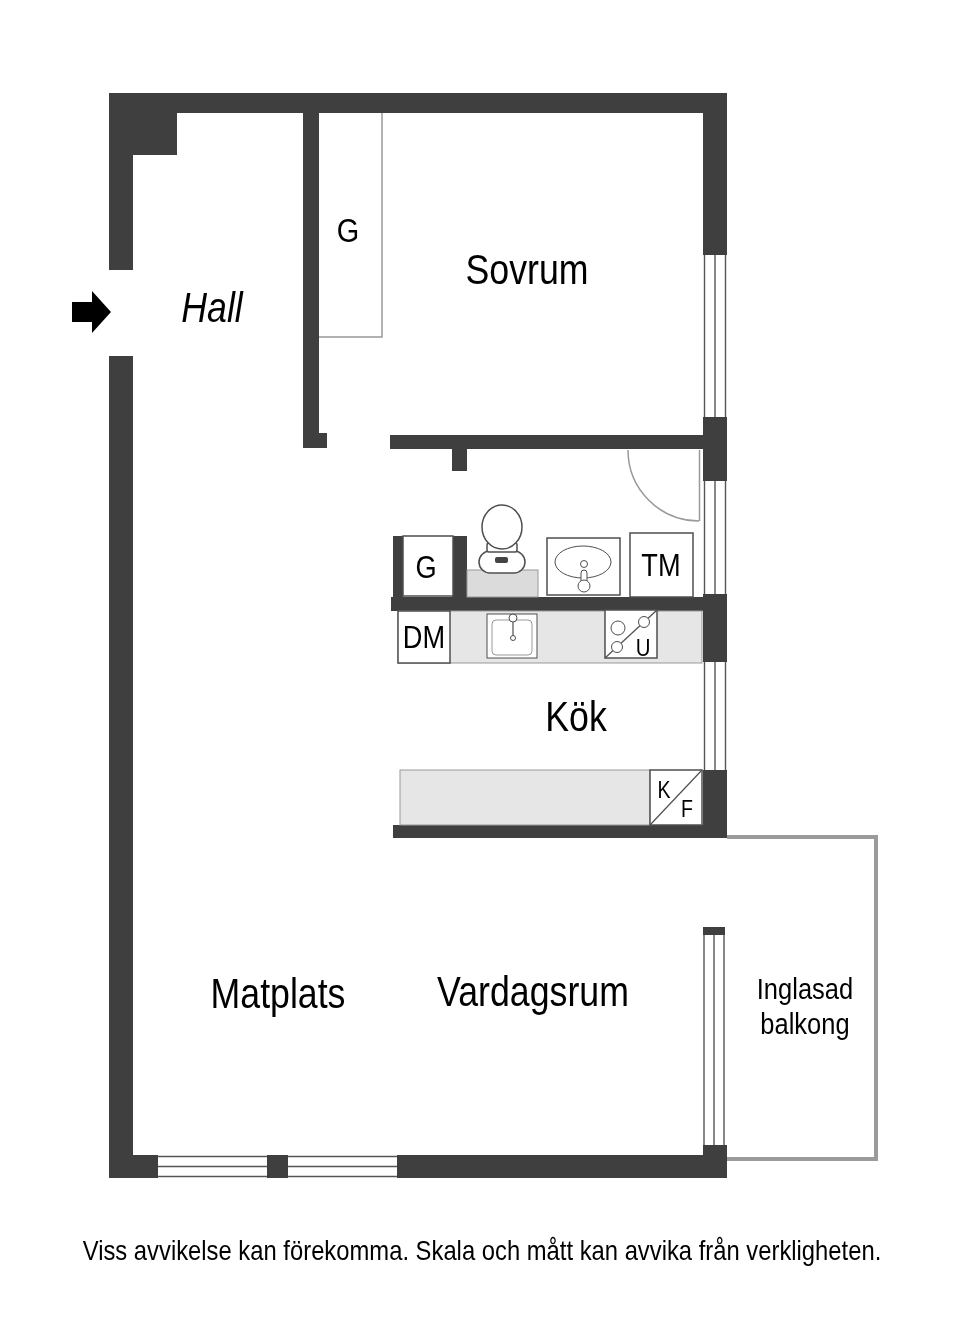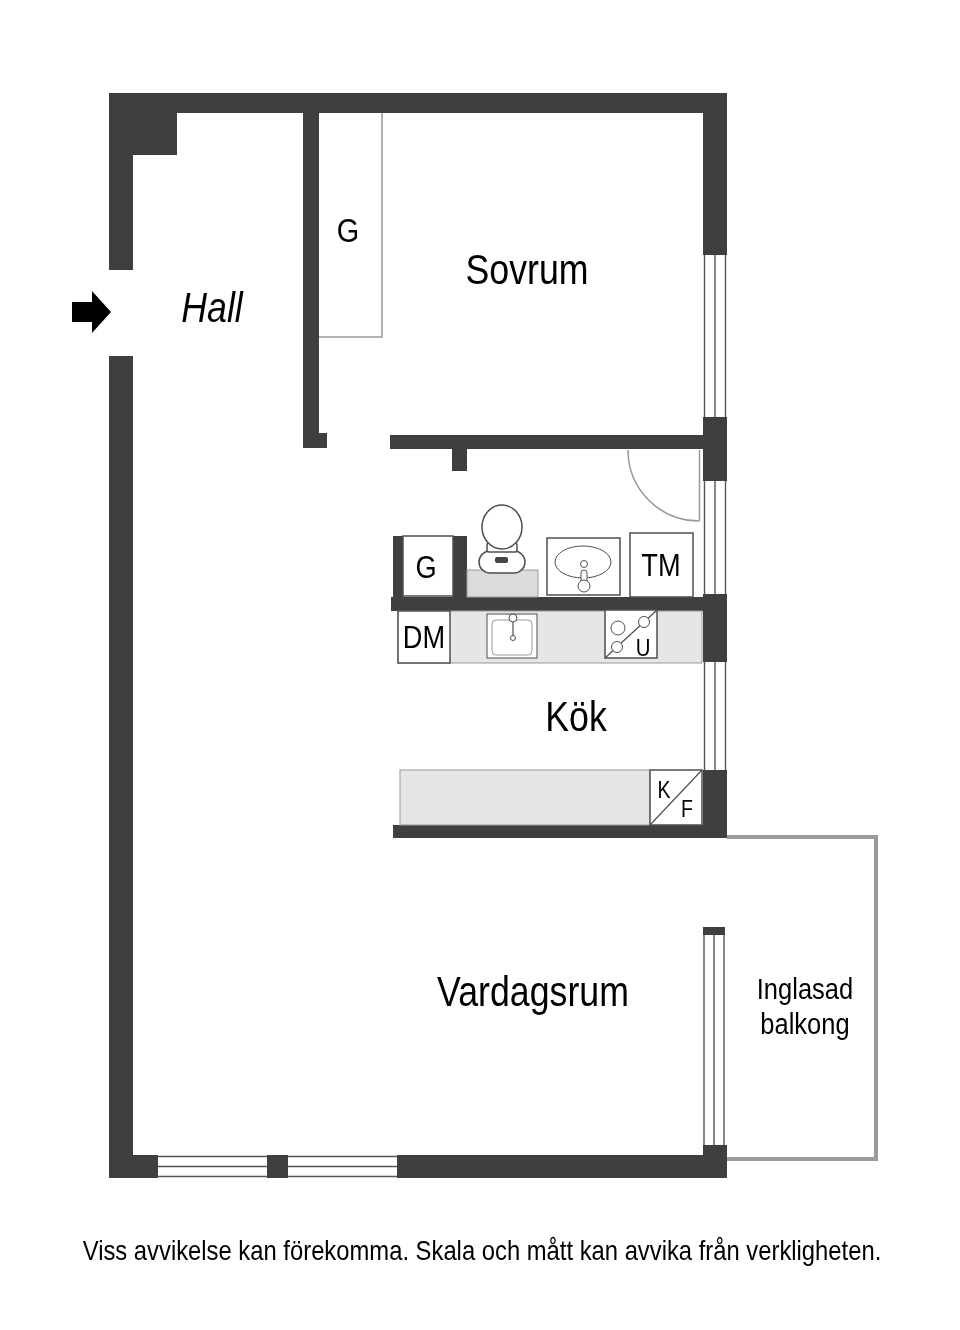--- a/index.html
+++ b/index.html
@@ -137,20 +137,21 @@
     <circle class="fixture-thin" cx="617" cy="647" r="5.5"></circle>
 
     <rect class="counter" x="400" y="770" width="250" height="55"></rect>
     <rect class="fixture" x="650" y="770" width="52" height="55"></rect>
     <line class="divider" x1="650" y1="825" x2="702" y2="770"></line>
   </svg>
 
   <div class="label room" style="left:212px;top:308px;font-style:italic;"><span>Hall</span></div>
   <div class="label room" style="left:527px;top:270px;"><span>Sovrum</span></div>
   <div class="label room" style="left:553px;top:717px;margin-left:23px;"><span>Kök</span></div>
+  <div class="label room" style="left:278px;top:994px;"><span>Matplats</span></div>
   <div class="label balkong" style="left:805px;top:1006px;"><span>Inglasad balkong</span></div>
   <div class="label room" style="left:533px;top:992px;"><span>Vardagsrum</span></div>
 
   <div class="label g-large" style="left:348px;top:230px;"><span>G</span></div>
   <div class="label g-small" style="left:426px;top:567px;"><span>G</span></div>
   <div class="label box26" style="left:661px;top:565px;"><span>TM</span></div>
   <div class="label box26" style="left:424px;top:637px;"><span>DM</span></div>
   <div class="label box24" style="left:643px;top:648px;"><span>U</span></div>
   <div class="label kf" style="left:664px;top:790px;"><span>K</span></div>
   <div class="label kf" style="left:687px;top:809px;"><span>F</span></div>

